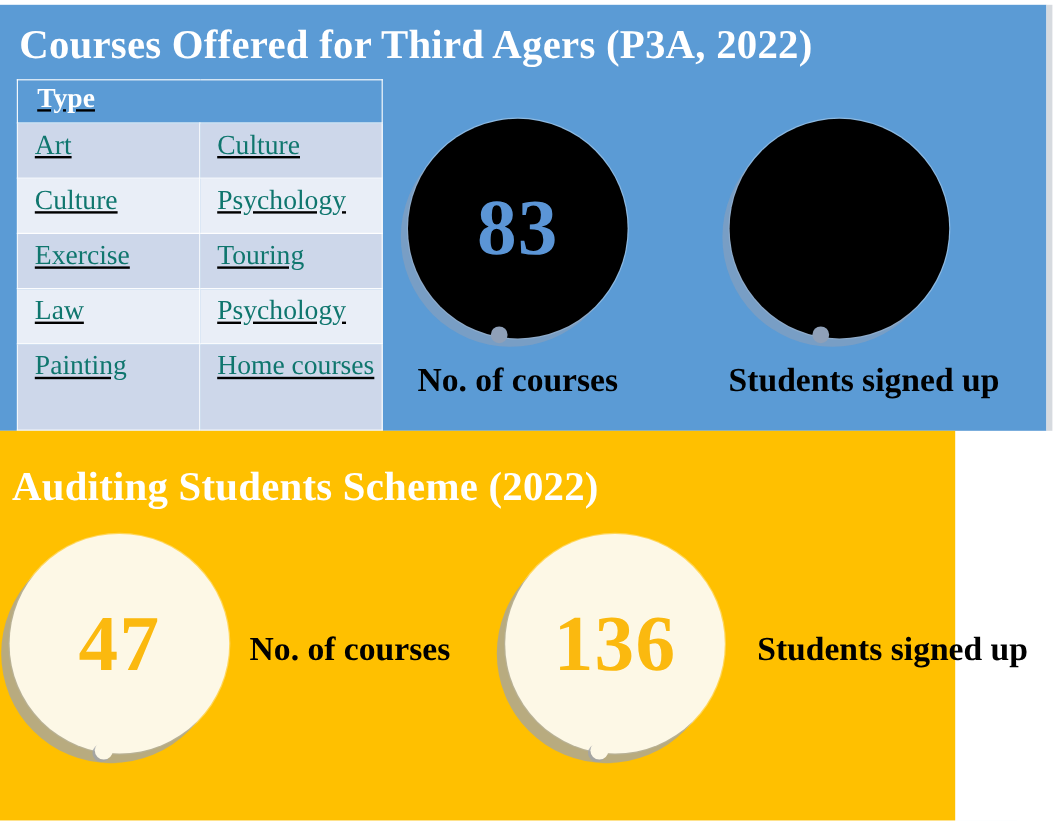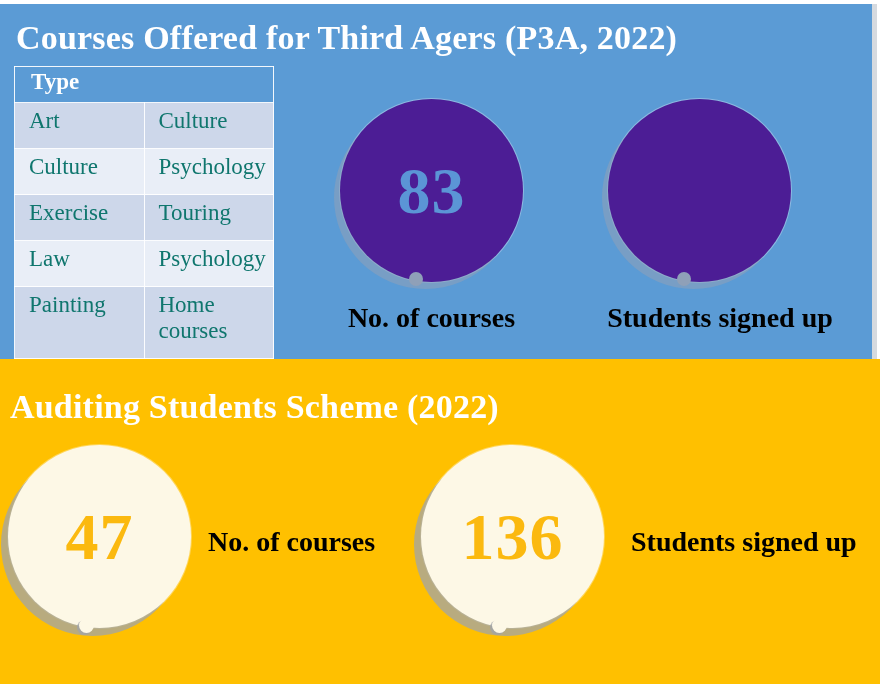--- a/index.html
+++ b/index.html
@@ -11,36 +11,36 @@
   
   .panel-blue {
     position:absolute; left:0; top:4px; width:872px; height:355px;
     background:#5B9BD5;
   }
   .edge-strip {
     position:absolute; left:872px; top:4px; width:5px; height:355px;
     background:#D6DADF;
   }
   .panel-gold {
-    position:absolute; left:0; top:359px; width:880px; height:325px;
+    position:absolute; left:0; top:359px; width:796px; height:325px;
     background:#FFC000;
     text-align:center;
   }
 
   .panel-title {
     position:absolute; color:#ffffff; font-weight:bold;
     font-size:34px; line-height:1.15; letter-spacing:0.2px; white-space:nowrap;
   }
   .title-blue { left:16px; top:14px; }
   .title-gold { left:10px; top:28px; }
 
   
   table.type-table {
-    position:absolute; left:14px; top:62px; width:260px;
-    border-collapse:collapse; table-layout:fixed;
+    position:absolute; left:14px; top:62px; width:305px;
+    border-collapse:collapse; table-layout:fixed;text-decoration:underline;
   }
   table.type-table th, table.type-table td {
     border:1.6px solid rgba(255,255,255,0.92);
     font-size:23px; text-align:left; vertical-align:top;
   }
   table.type-table th {
     background:#5B9BD5; color:#ffffff; font-weight:bold;
     height:33px; padding:2px 0 0 16px;
   }
   table.type-table td {
@@ -49,21 +49,21 @@
   tr.band-dark td  { background:#CDD7EA; }
   tr.band-light td { background:#E9EEF7; }
   tr.last-row td { height:66px; }
 
   
   .stat-circle {
     position:absolute; width:183px; height:183px; border-radius:50%;
     display:flex; align-items:center; justify-content:center;
   }
   .circle-blue {
-    background:#4c1d95;
+    background:#000000;
     box-shadow:-6px 7px 0 rgba(143,160,184,0.55), 0 0 0 1px rgba(255,255,255,0.30);
   }
   .circle-cream {
     background:#FDF8E6;
     box-shadow:-7px 8px 0 rgba(160,164,170,0.75), 0 0 0 1px rgba(255,255,255,0.35);
   }
   .stat-value {
     font-weight:bold; font-size:66px; line-height:1; letter-spacing:1px;
   }
   .value-blue { color:#5B95D6; }

